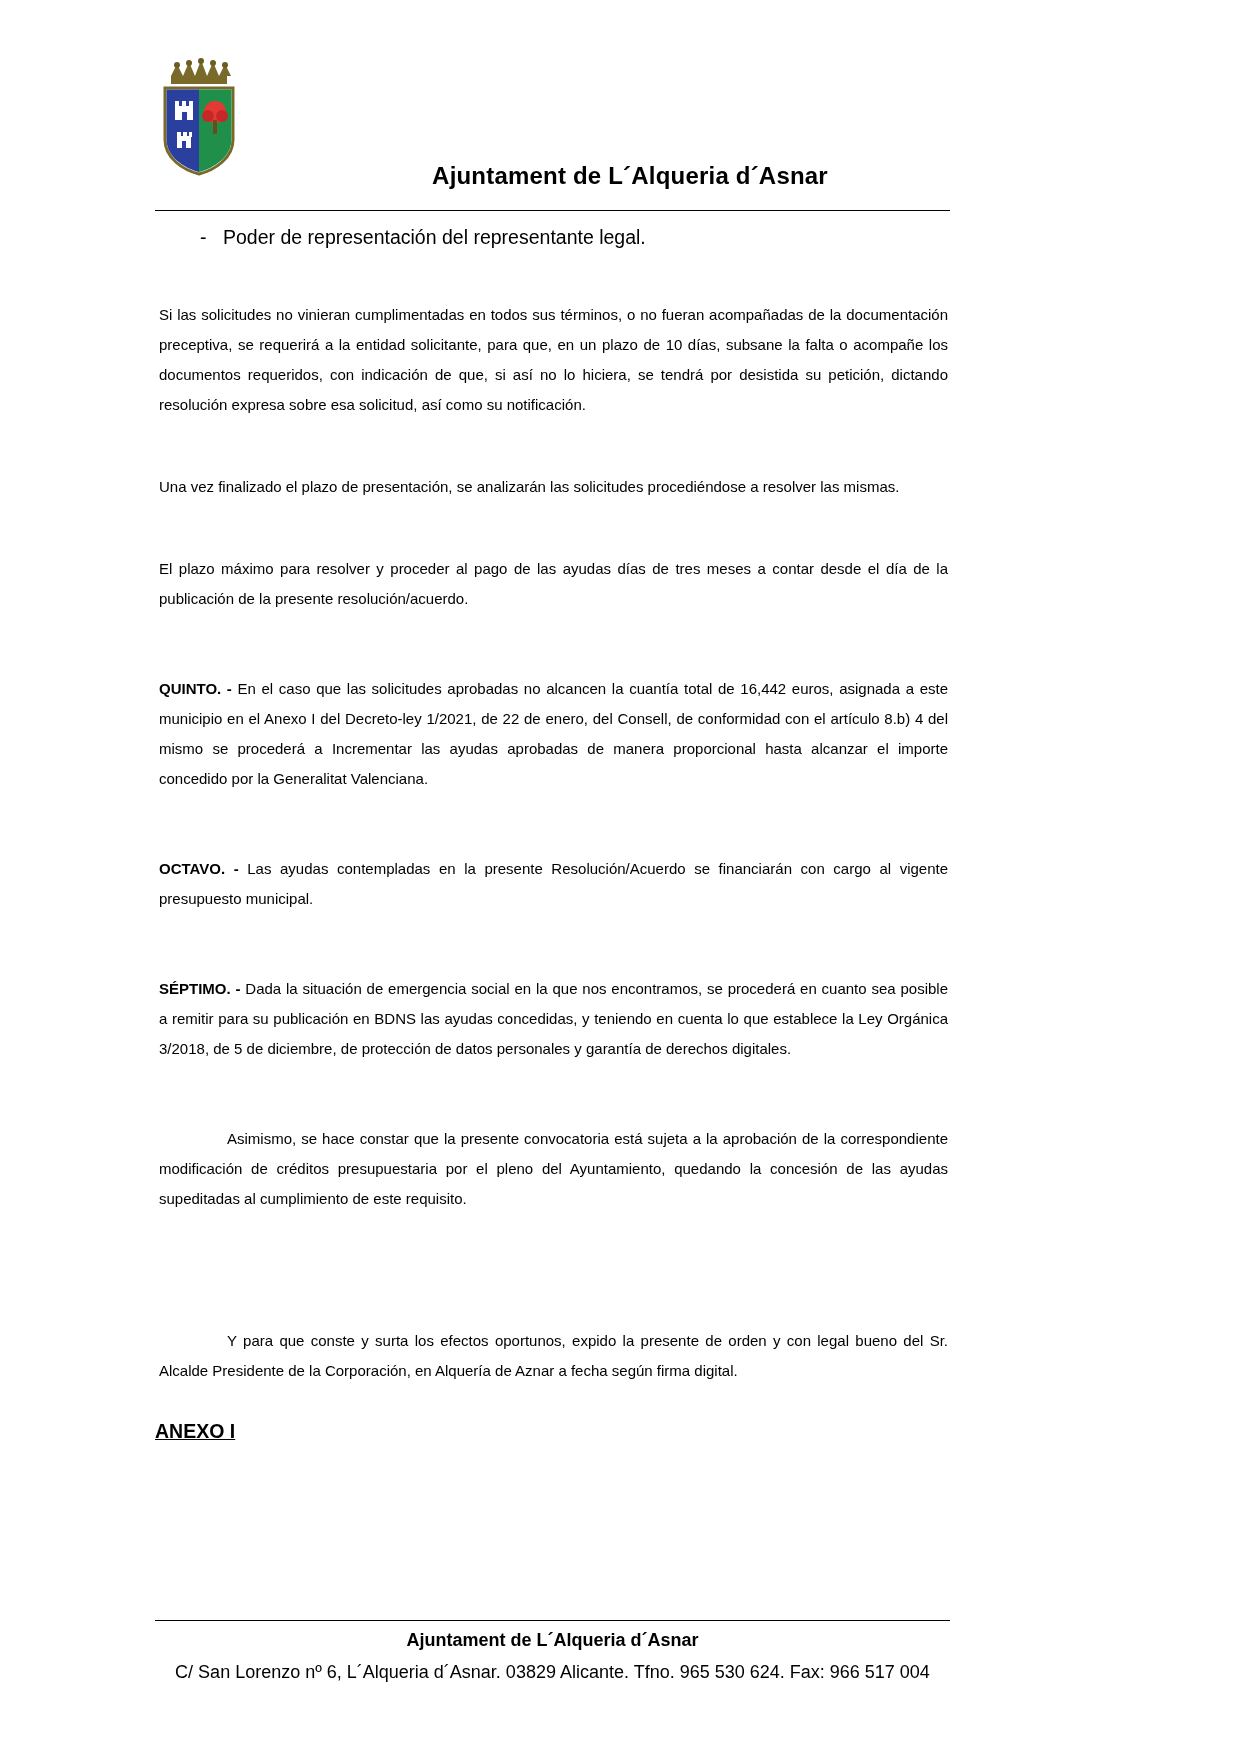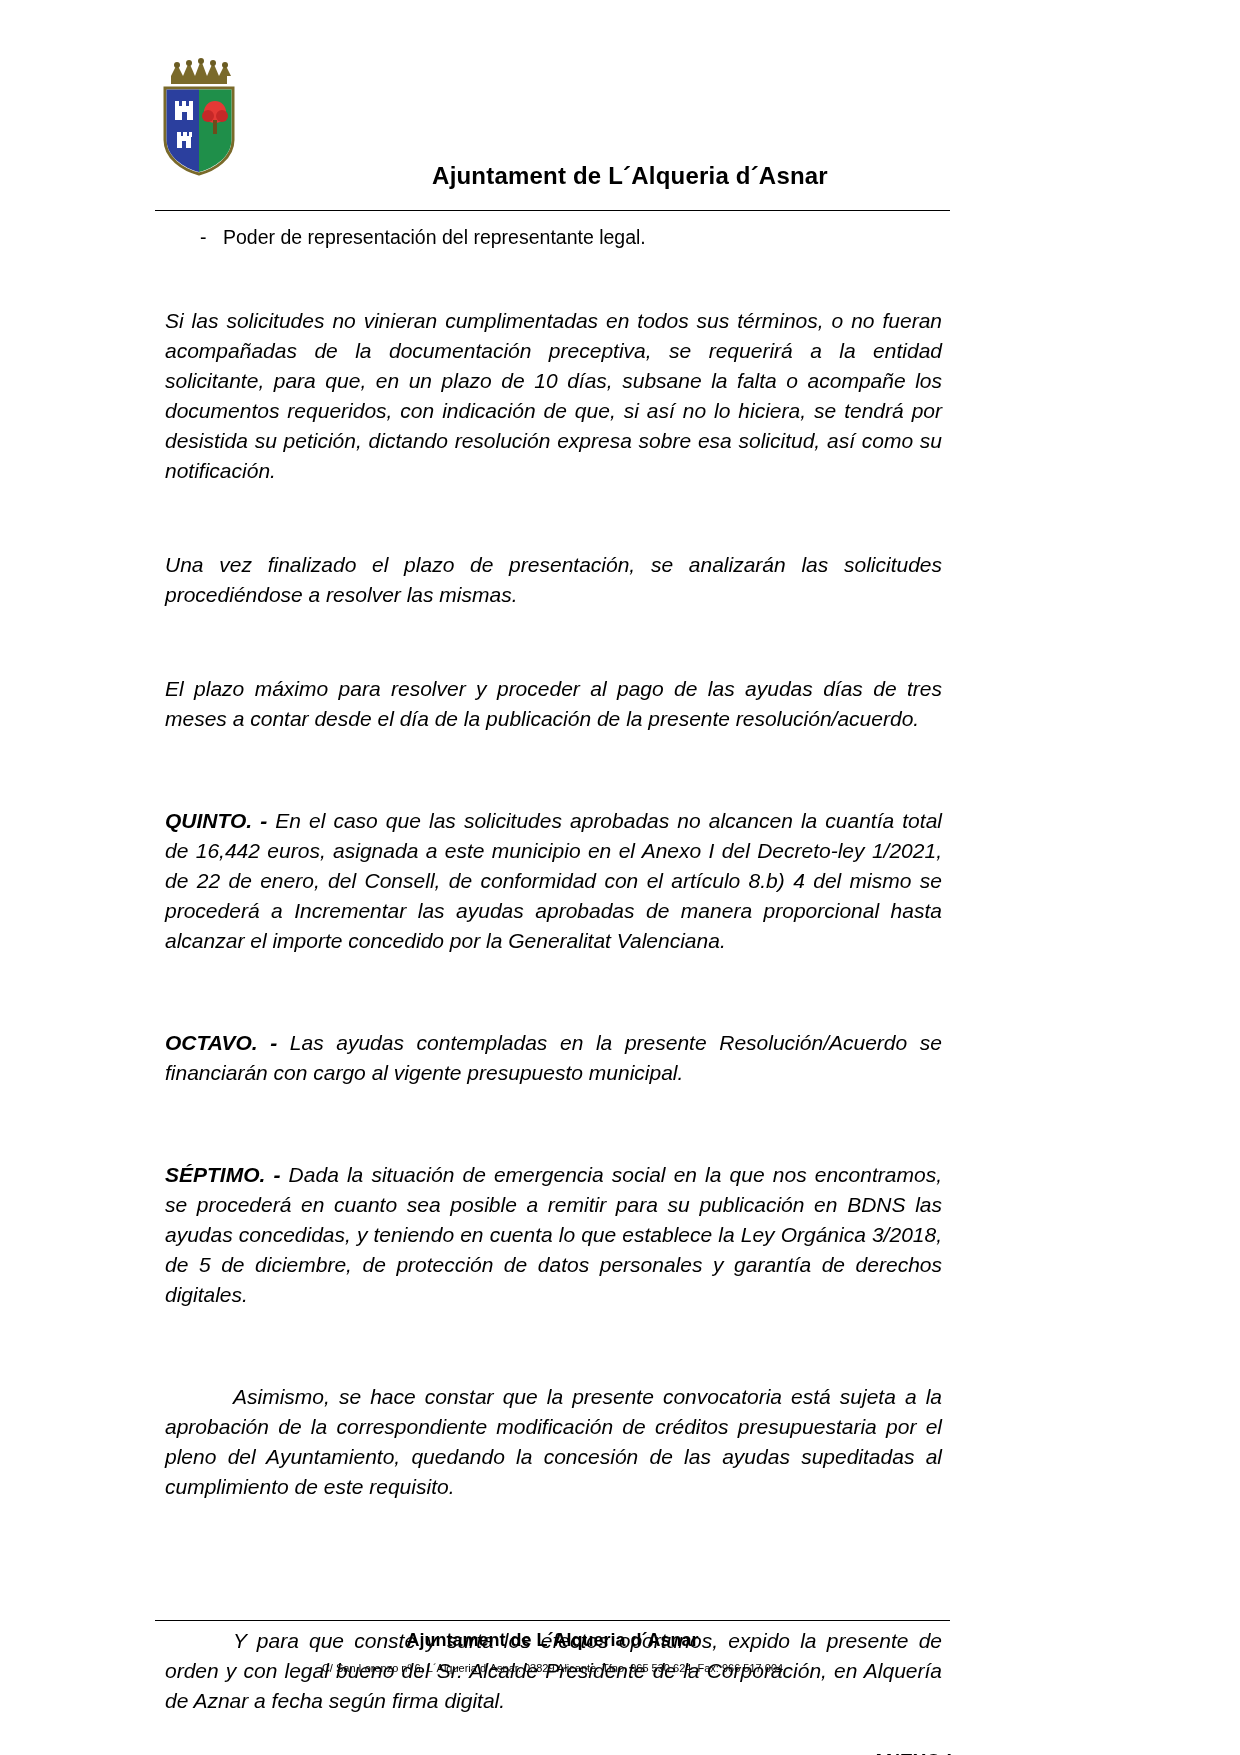--- a/index.html
+++ b/index.html
@@ -56,25 +56,24 @@
   }
 
   
   .content {
     position: absolute;
     left: 155px;
     top: 222px;
     width: 797px;
   }
   .para {
-    font-size: 21px;
+    font-size: 15px;
     line-height: 30px;
     text-align: justify;
-    margin: 10px;
-    font-style: italic;
+    margin: 4px;
   }
   .indent-first { text-indent: 68px; }
   .bullet-line {
     font-size: 19.5px;
     line-height: 30px;
     position: relative;
     padding-left: 68px;
   }
   .bullet-line .dash {
     position: absolute;
@@ -84,21 +83,21 @@
   .lead-line {
     font-size: 19.5px;
     line-height: 30px;
     padding-left: 75px;
   }
   .gap-lg { height: 44px; }
   .gap-xl { height: 52px; }
   b.keyword { font-weight: bold; }
 
   .anexo {
-    text-align: right;
+    text-align: left;
     font-size: 19.5px;
     font-weight: bold;
     text-decoration: underline;
     margin-top: 34px;
   }
 
   
   .footer-rule {
     position: absolute;
     left: 155px;
@@ -115,21 +114,21 @@
     text-align: center;
     font-size: 18px;
     font-weight: bold;
   }
   .footer-sub {
     position: absolute;
     left: 155px;
     top: 1662px;
     width: 795px;
     text-align: center;
-    font-size: 11px;
+    font-size: 18px;
   }
 
   
   .stamp {
     position: absolute;
     right: 0;
     top: 0;
     width: 130px;
     height: 1755px;
   }

